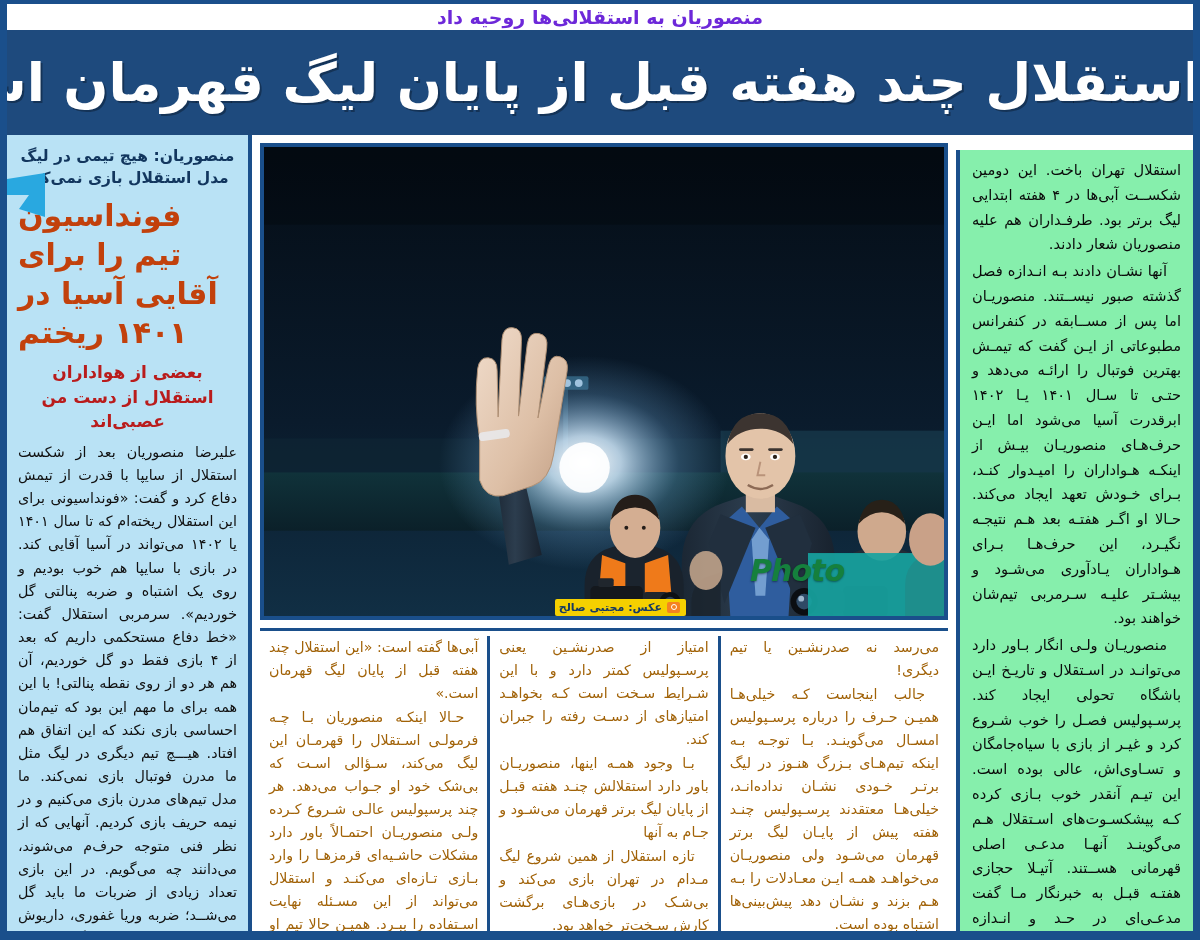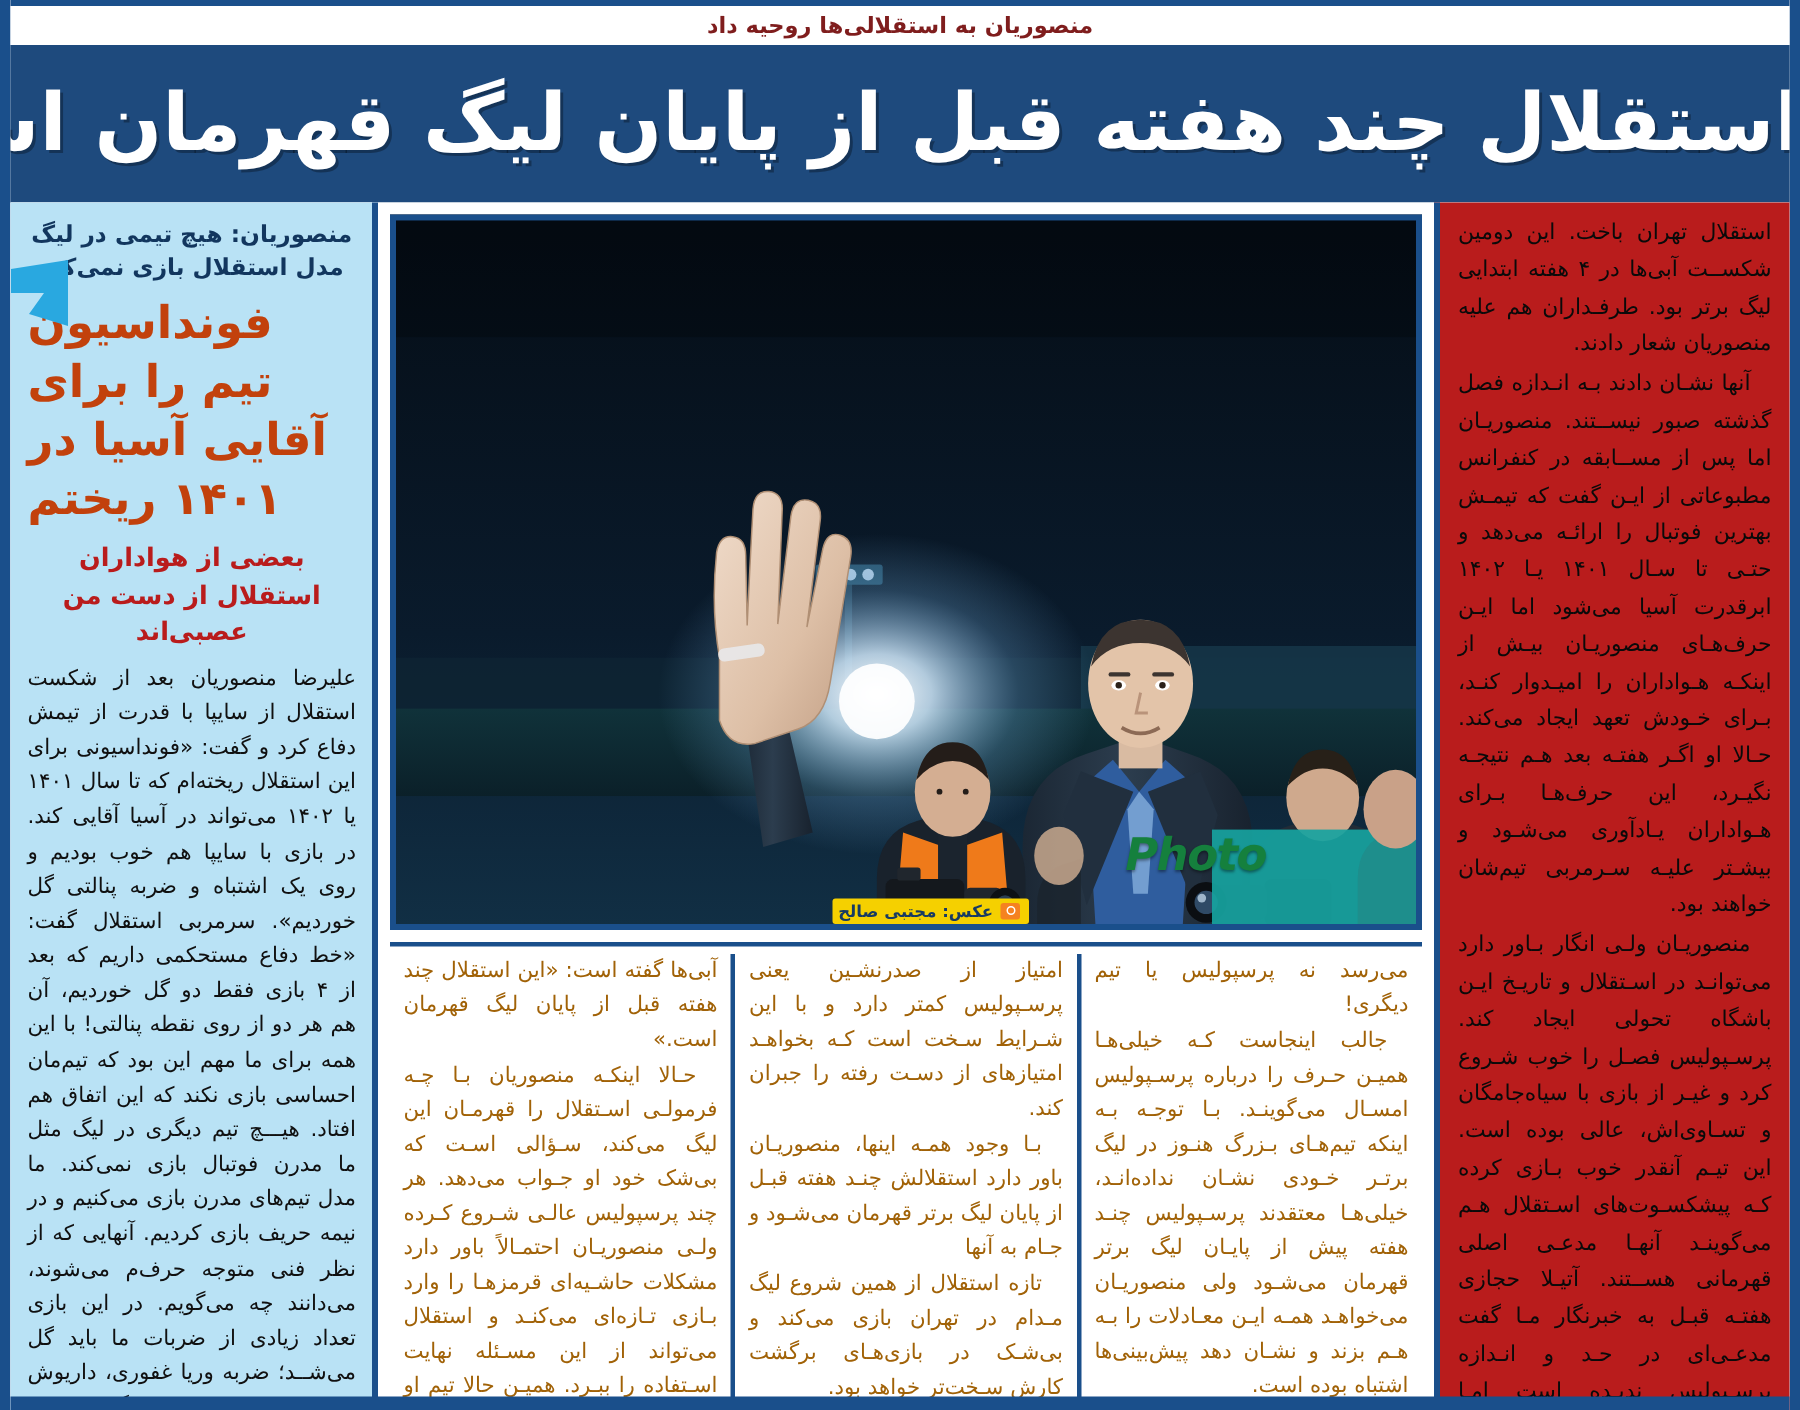--- a/index.html
+++ b/index.html
@@ -32,22 +32,22 @@
     top: 0; left: 0; right: 0;
     height: 30px;
     background: #ffffff;
     border-top: 4px solid #1a4f8b;
     display: flex;
     align-items: center;
     justify-content: center;
     box-sizing: border-box;
   }
   .kicker-text {
-    color: #7f1d1d;
-    font-size: 15px;
+    color: #6d28d9;
+    font-size: 19px;
     font-weight: bold;
     letter-spacing: -0.3px;
     white-space: nowrap;
   }
 
   
   .headline-bar {
     position: absolute;
     top: 30px; left: 0; right: 0;
     height: 105px;
@@ -73,25 +73,26 @@
     top: 135px; left: 0; right: 0; bottom: 0;
     background: #ffffff;
     display: flex;
     flex-direction: row;
   }
 
   
   .col-right {
     width: 237px;
     flex: 0 0 237px;
-    background: #b91c1c;
+    background: #86efac;
     border-left: 4px solid #1a4f8b;
     box-sizing: border-box;
     padding: 8px 12px 4px 12px;
     overflow: hidden;
+    margin-top: 15px;
   }
 
   
   .col-center {
     flex: 1 1 auto;
     display: flex;
     flex-direction: column;
     box-sizing: border-box;
     overflow: hidden;
   }
@@ -404,21 +405,21 @@
 
         <div class="credit-badge">
           <span class="cam-icon"></span>
           <span>عکس: مجتبی صالح</span>
         </div>
       </div>
 
       <div class="bottom-cols">
 
         <div class="bcol">
-          <p>می‌رسد نه پرسپولیس یا تیم دیگری!</p>
+          <p>می‌رسد نه صدرنشـین یا تیم دیگری!</p>
           <p class="indent">جالب اینجاست کـه خیلی‌هـا همیـن حـرف را درباره پرسـپولیس امسـال می‌گوینـد. بـا توجـه بـه اینکه تیم‌هـای بـزرگ هنـوز در لیگ برتـر خـودی نشـان نداده‌انـد، خیلی‌هـا معتقدند پرسـپولیس چنـد هفته پیش از پایـان لیگ برتر قهرمان می‌شـود ولی منصوریـان می‌خواهـد همـه ایـن معـادلات را بـه هـم بزند و نشـان دهد پیش‌بینی‌ها اشتباه بوده است.</p>
         </div>
 
         <div class="bcol">
           <p>امتیاز از صدرنشـین یعنی پرسـپولیس کمتر دارد و با این شـرایط سـخت است کـه بخواهـد امتیازهای از دسـت رفته را جبران کند.</p>
           <p class="indent">بـا وجود همـه اینها، منصوریـان باور دارد استقلالش چنـد هفته قبـل از پایان لیگ برتر قهرمان می‌شـود و جـام به آنها</p>
           <p class="indent">تازه استقلال از همین شروع لیگ مـدام در تهران بازی می‌کند و بی‌شـک در بازی‌هـای برگشت کارش سـخت‌تر خواهد بود.</p>
         </div>
 
         <div class="bcol">

